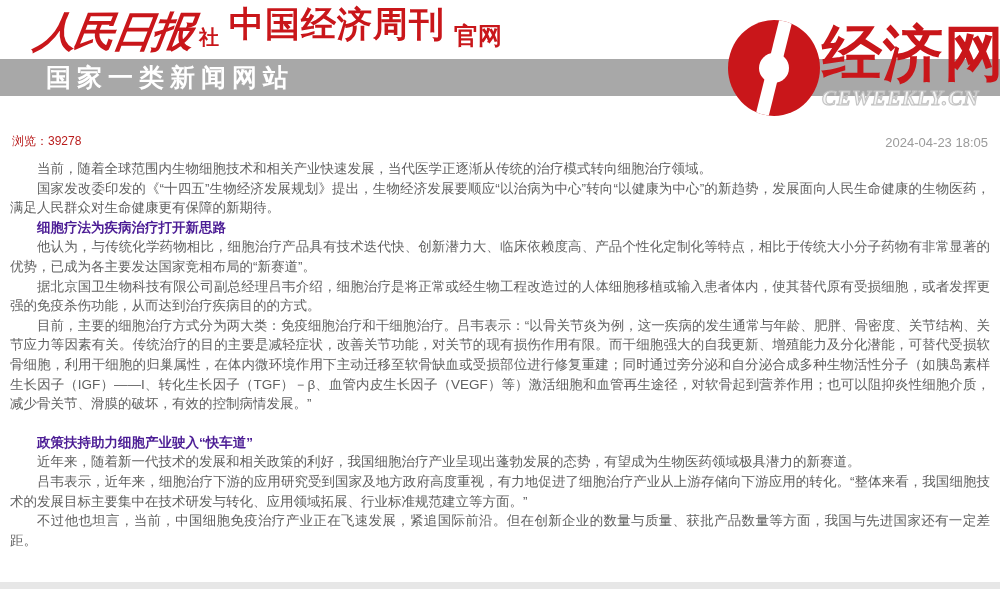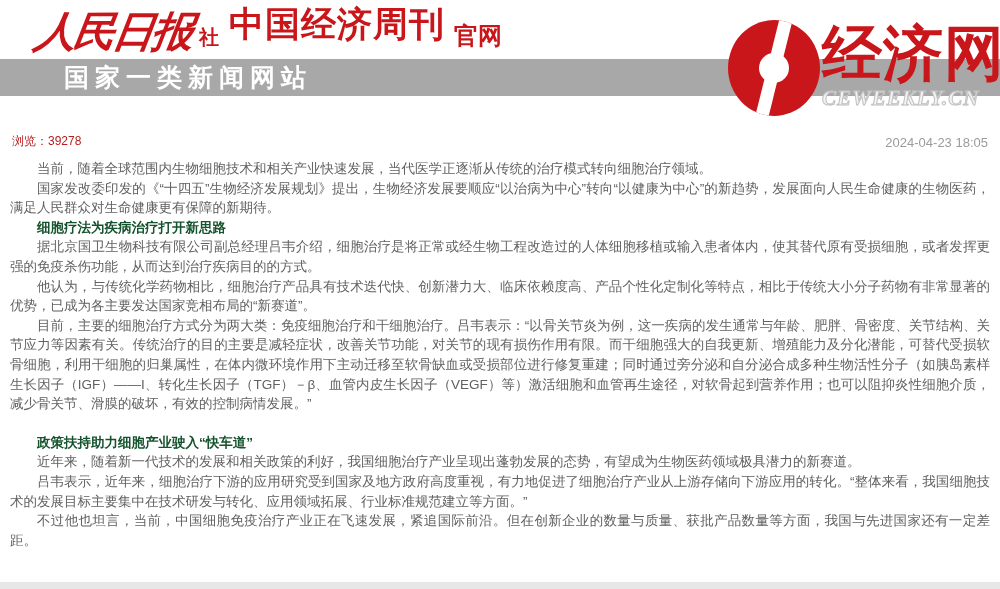--- a/index.html
+++ b/index.html
@@ -27,21 +27,21 @@
   }
   .she{font-size:20px;font-weight:bold;margin:0 10px 3px 8px;}
   .zgjjzk{font-size:35px;font-weight:900;letter-spacing:1px;line-height:1;margin-bottom:13px;}
   .gw{font-size:24px;font-weight:bold;margin-left:9px;margin-bottom:2px;}
   .gray-band{
     position:absolute;left:0;top:59px;width:100%;height:37px;
     background:var(--band);z-index:1;
   }
   .band-text{
     color:#fff;font-weight:bold;font-size:25px;letter-spacing:6px;
-    padding-left:64px;line-height:37px;
+    padding-left:46px;line-height:37px;
   }
   .logo-circle{
     position:absolute;left:728px;top:20px;width:92px;height:96px;
     background:var(--accent);border-radius:50%;overflow:hidden;z-index:3;
   }
   .logo-circle .bar{
     position:absolute;left:50%;top:-6%;width:13px;height:112%;
     background:#fff;transform:translateX(-50%) rotate(14deg);
   }
   .logo-circle .hole{
@@ -69,21 +69,21 @@
   }
   .meta{display:flex;justify-content:space-between;align-items:flex-end;margin:0 2px;}
   .views{color:#b91c1c;font-size:12px;}
   .date{color:#9b9b9b;font-size:13px;margin-left:15px;}
   .body{
     margin-top:9px;font-size:13.5px;color:#616161;
     line-height:19.6px;text-align:justify;
   }
   .body p{margin:0;}
   .body p.para{text-indent:2em;}
-  .body p.subhead{font-weight:bold;color:#14532d;text-indent:2em;}
+  .body p.subhead{font-weight:bold;color:#4c1d95;text-indent:2em;}
   .body p.subhead.gap{margin-top:19px;}
   .footer-bar{
     position:absolute;left:0;bottom:0;width:100%;height:7px;background:#e7e7e7;
   }
 </style>
 </head>
 <body>
 
 <div class="masthead">
   <div class="masthead-left">
@@ -111,22 +111,22 @@
     <div class="views">
       <span>浏览：</span><span>39278</span>
     </div>
     <div class="date">2024-04-23 18:05</div>
   </div>
 
   <div class="body">
       <p class="para">当前，随着全球范围内生物细胞技术和相关产业快速发展，当代医学正逐渐从传统的治疗模式转向细胞治疗领域。</p>
       <p class="para">国家发改委印发的《“十四五”生物经济发展规划》提出，生物经济发展要顺应“以治病为中心”转向“以健康为中心”的新趋势，发展面向人民生命健康的生物医药，满足人民群众对生命健康更有保障的新期待。</p>
       <p class="subhead">细胞疗法为疾病治疗打开新思路</p>
+      <p class="para">他认为，与传统化学药物相比，细胞治疗产品具有技术迭代快、创新潜力大、临床依赖度高、产品个性化定制化等特点，相比于传统大小分子药物有非常显著的优势，已成为各主要发达国家竞相布局的“新赛道”。</p>
       <p class="para">据北京国卫生物科技有限公司副总经理吕韦介绍，细胞治疗是将正常或经生物工程改造过的人体细胞移植或输入患者体内，使其替代原有受损细胞，或者发挥更强的免疫杀伤功能，从而达到治疗疾病目的的方式。</p>
-      <p class="para">他认为，与传统化学药物相比，细胞治疗产品具有技术迭代快、创新潜力大、临床依赖度高、产品个性化定制化等特点，相比于传统大小分子药物有非常显著的优势，已成为各主要发达国家竞相布局的“新赛道”。</p>
       <p class="para">目前，主要的细胞治疗方式分为两大类：免疫细胞治疗和干细胞治疗。吕韦表示：“以骨关节炎为例，这一疾病的发生通常与年龄、肥胖、骨密度、关节结构、关节应力等因素有关。传统治疗的目的主要是减轻症状，改善关节功能，对关节的现有损伤作用有限。而干细胞强大的自我更新、增殖能力及分化潜能，可替代受损软骨细胞，利用干细胞的归巢属性，在体内微环境作用下主动迁移至软骨缺血或受损部位进行修复重建；同时通过旁分泌和自分泌合成多种生物活性分子（如胰岛素样生长因子（IGF）——I、转化生长因子（TGF）－β、血管内皮生长因子（VEGF）等）激活细胞和血管再生途径，对软骨起到营养作用；也可以阻抑炎性细胞介质，减少骨关节、滑膜的破坏，有效的控制病情发展。”</p>
       <p class="subhead gap">政策扶持助力细胞产业驶入“快车道”</p>
       <p class="para">近年来，随着新一代技术的发展和相关政策的利好，我国细胞治疗产业呈现出蓬勃发展的态势，有望成为生物医药领域极具潜力的新赛道。</p>
       <p class="para">吕韦表示，近年来，细胞治疗下游的应用研究受到国家及地方政府高度重视，有力地促进了细胞治疗产业从上游存储向下游应用的转化。“整体来看，我国细胞技术的发展目标主要集中在技术研发与转化、应用领域拓展、行业标准规范建立等方面。”</p>
       <p class="para">不过他也坦言，当前，中国细胞免疫治疗产业正在飞速发展，紧追国际前沿。但在创新企业的数量与质量、获批产品数量等方面，我国与先进国家还有一定差距。</p>
     </div>
 
 </div>
 
 <div class="footer-bar"></div>

